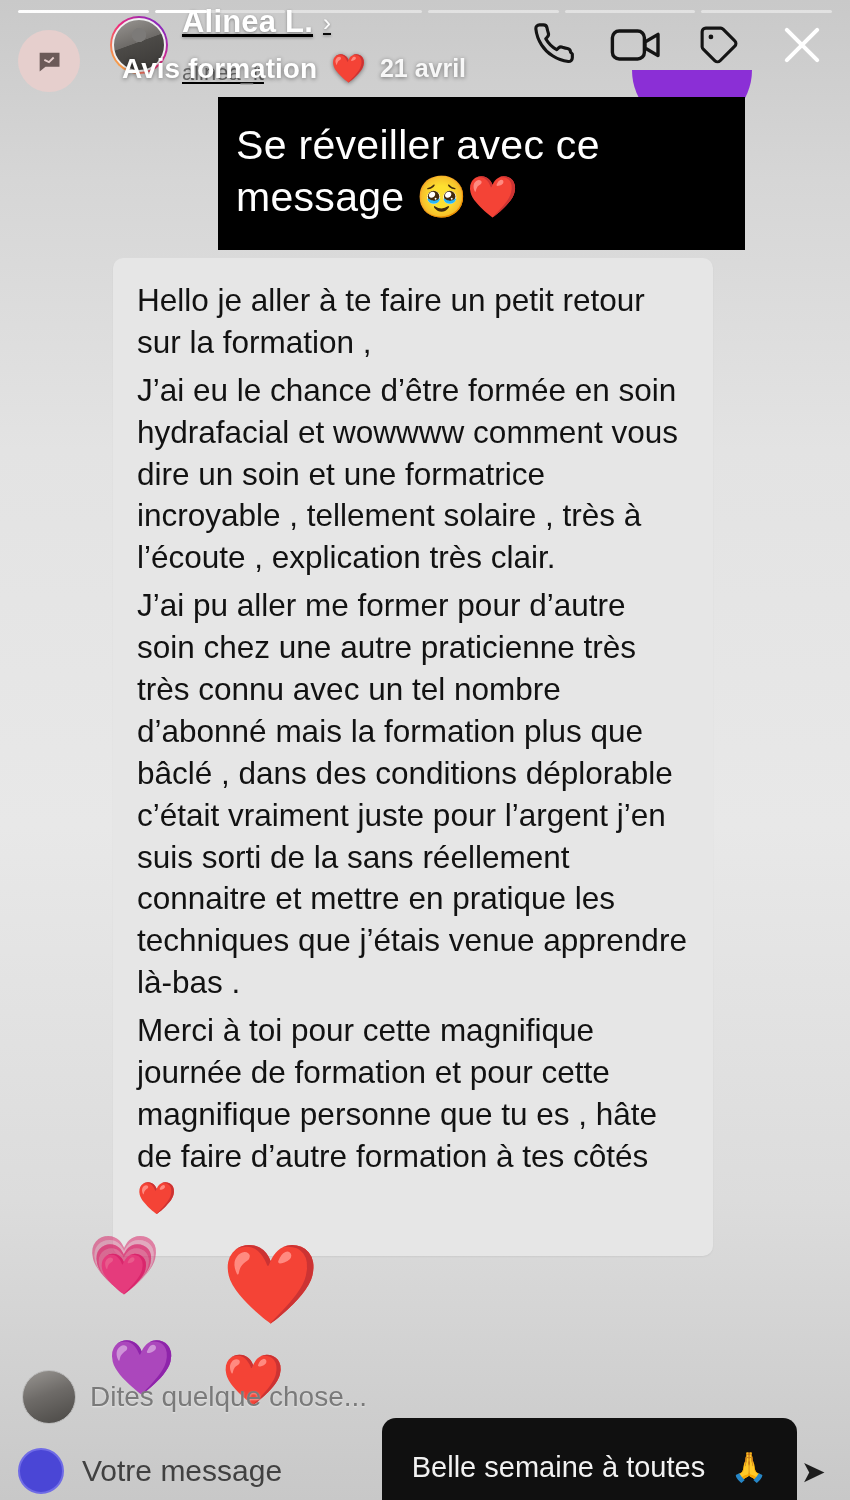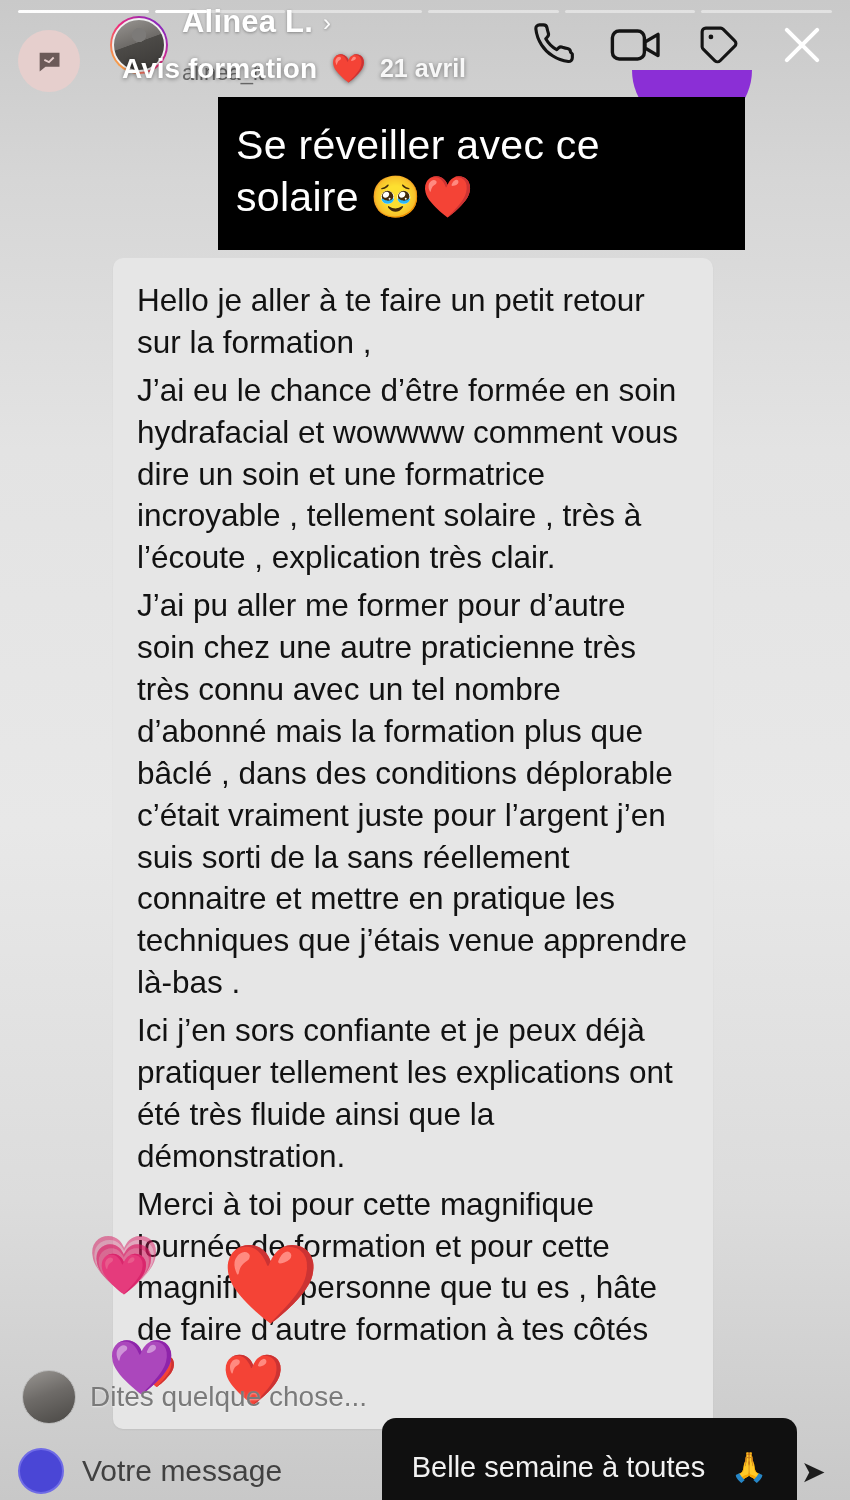--- a/index.html
+++ b/index.html
@@ -54,20 +54,21 @@
   .story-header {
     position: absolute;
     top: 6px;
     left: 0;
     right: 0;
     height: 78px;
     display: flex;
     align-items: center;
     padding: 0 14px;
     z-index: 35;
+    text-decoration: underline;
   }
   .avatar-ring {
     width: 58px;
     height: 58px;
     border-radius: 50%;
     padding: 2px;
     background: linear-gradient(45deg,#f9ce34,#ee2a7b,#6228d7);
     flex: 0 0 auto;
     margin-left: 96px;
   }
@@ -364,28 +365,27 @@
   </div>
 
   <div class="story-title">
     <span class="txt">Avis formation</span>
     <span class="txt">❤️</span>
     <span class="date">21 avril</span>
   </div>
 
   <div class="caption-box">
     <div class="line">Se réveiller avec ce</div>
-    <div class="line">solaire 🥹❤️</div>
+    <div class="line">message 🥹❤️</div>
   </div>
 
   <div class="bubble">
     <p>Hello je aller à te faire un petit retour sur la formation ,</p>
     <p>J’ai eu le chance d’être formée en soin hydrafacial et wowwww comment vous dire un soin et une formatrice incroyable , tellement solaire , très à l’écoute , explication très clair.</p>
     <p>J’ai  pu aller me former pour d’autre soin chez une autre praticienne très très connu avec un tel nombre d’abonné mais la formation plus que bâclé , dans des conditions déplorable c’était vraiment juste pour l’argent j’en suis sorti de la sans réellement connaitre et mettre en pratique les techniques que j’étais venue apprendre là-bas .</p>
-    <p>Ici j’en sors confiante et je peux déjà pratiquer tellement les explications ont été très fluide ainsi que la démonstration.</p>
     <p>Merci à toi pour cette magnifique journée de formation et pour cette magnifique personne que tu es , hâte de faire d’autre formation à tes côtés ❤️</p>
   </div>
 
   <span class="heart pink1">💗</span>
   <span class="heart red1">❤️</span>
   <span class="heart pink2">💜</span>
   <span class="heart red2">❤️</span>
 
   <div class="banner">
     <span class="txt">Belle semaine à toutes</span>

